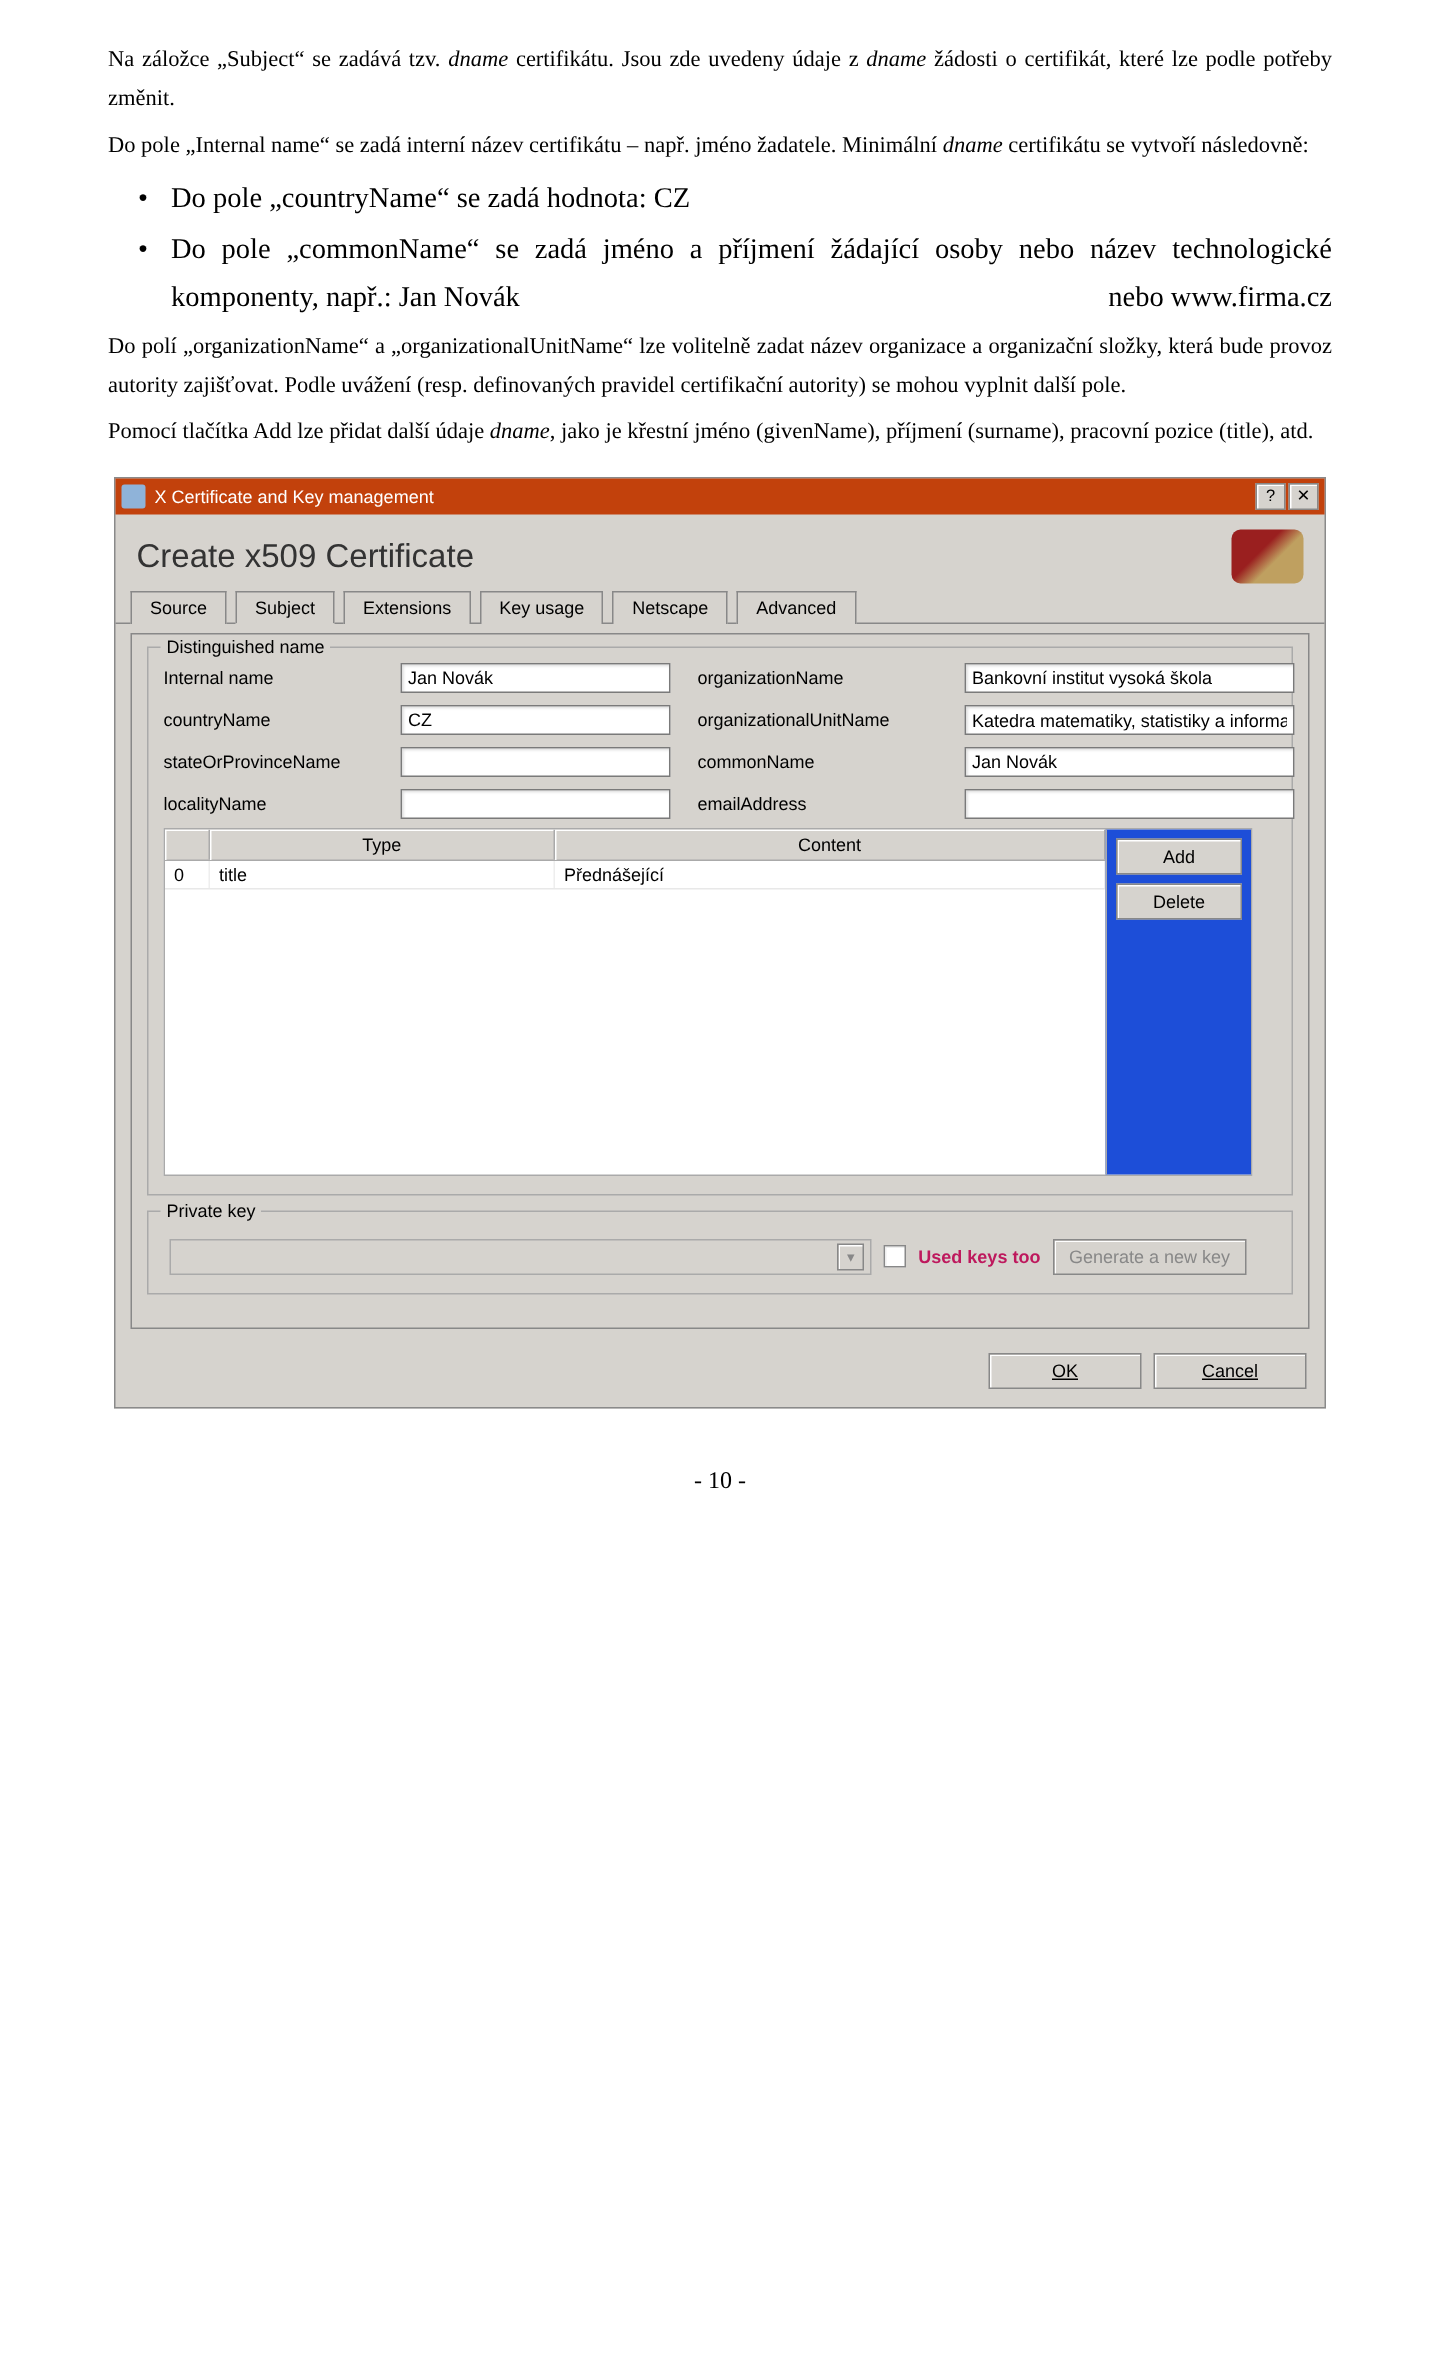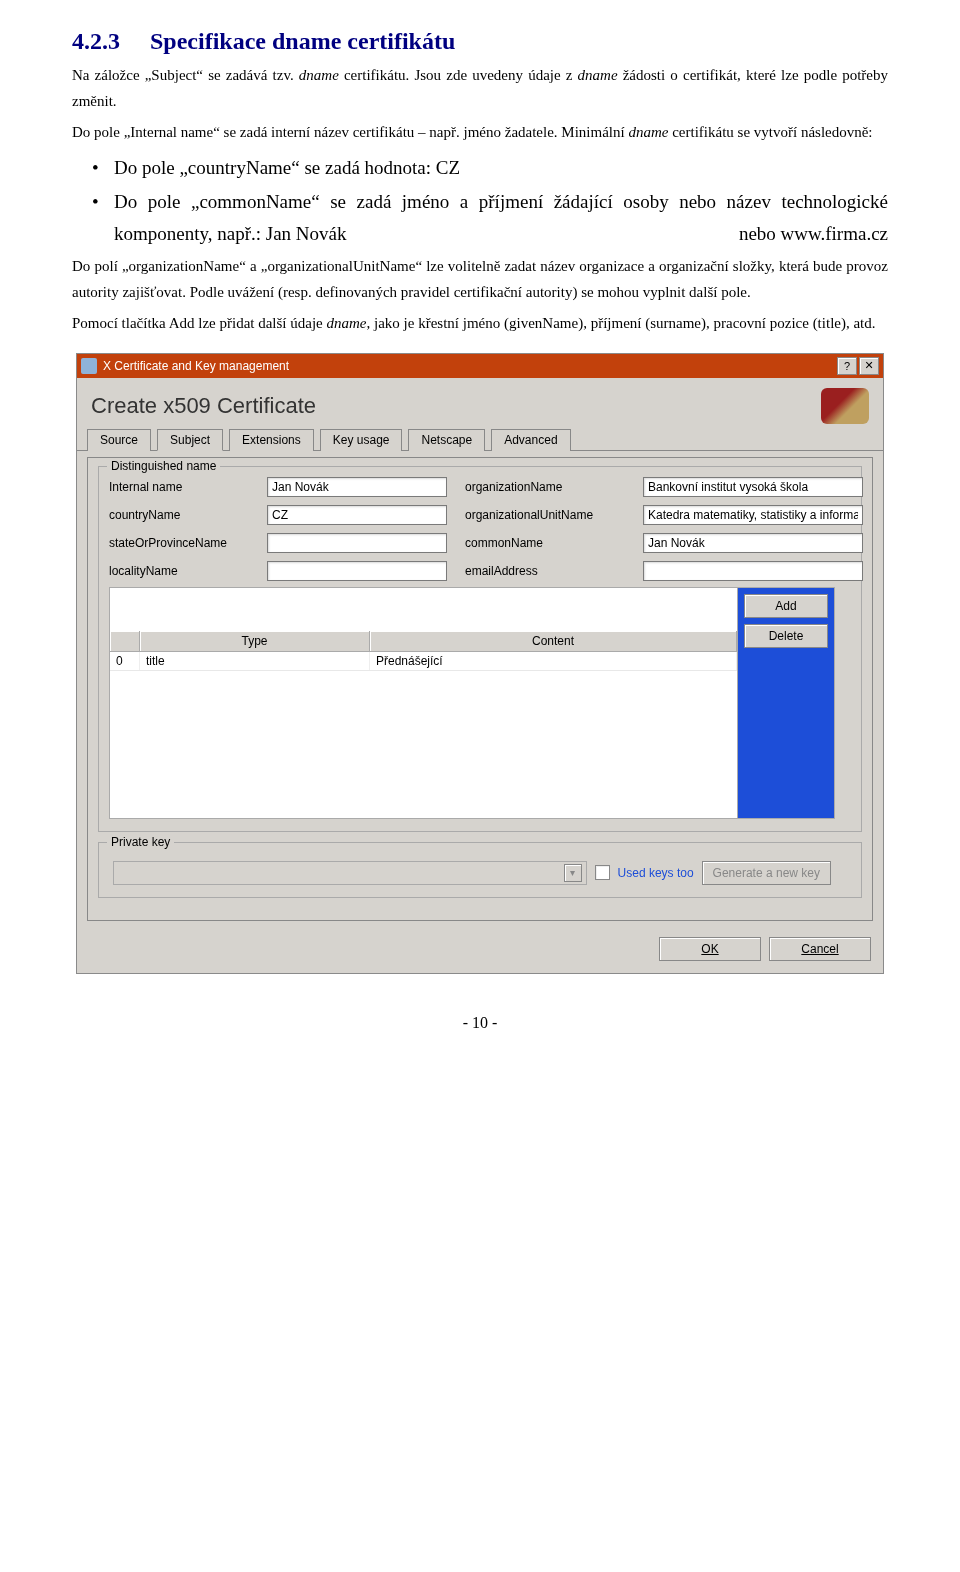--- a/index.html
+++ b/index.html
@@ -170,21 +170,20 @@
   }
   .dn-table {
     flex: 1;
     overflow: hidden;
   }
   .dn-thead {
     display: grid;
     grid-template-columns: 30px 230px 1fr;
     background: #d6d3ce;
     border-bottom: 1px solid #aaa;
-    margin-top: 43px;
   }
   .dn-thead div {
     border-right: 1px solid #aaa;
     padding: 3px 6px;
     font-size: 12px;
     text-align: center;
     box-shadow: inset 1px 1px 0 #fff;
   }
   .dn-tbody { }
   .dn-row {
@@ -235,23 +234,20 @@
     text-align: center;
     font-size: 16px;
     margin: 20px 0 30px 0;
     font-family: "Times New Roman", serif;
   }
 </style>
 </head>
 <body>
 
 <div class="page">
-  <p class="heading">
-    <span class="hnum">4.2.3</span><span>Specifikace dname certifikátu</span>
-  </p>
 
   <p class="para">
     <span>Na záložce „Subject“ se zadává tzv. </span><span class="italic">dname</span><span> certifikátu. Jsou zde uvedeny údaje z </span><span class="italic">dname</span><span> žádosti o certifikát, které lze podle potřeby změnit.</span>
   </p>
 
   <p class="para">
     <span>Do pole „Internal name“ se zadá interní název certifikátu – např. jméno žadatele. Minimální </span><span class="italic">dname</span><span> certifikátu se vytvoří následovně:</span>
   </p>
 
   <div class="bullets">
@@ -343,21 +339,21 @@
           </div>
         </div>
 
         <div class="fieldset">
           <span class="legend">Private key</span>
           <div class="pk-row">
             <div class="select-dis">
               <span class="drop">▾</span>
             </div>
             <span class="chk"></span>
-            <span style="color:#1d4ed8;">Used keys too</span>
+            <span style="color:#be185d;font-weight:bold;">Used keys too</span>
             <div class="btn disabled">Generate a new key</div>
           </div>
         </div>
       </div>
 
       <div class="bottom-btns">
         <div class="btn" style="width:80px">OK</div>
         <div class="btn" style="width:80px">Cancel</div>
       </div>
     </div>

